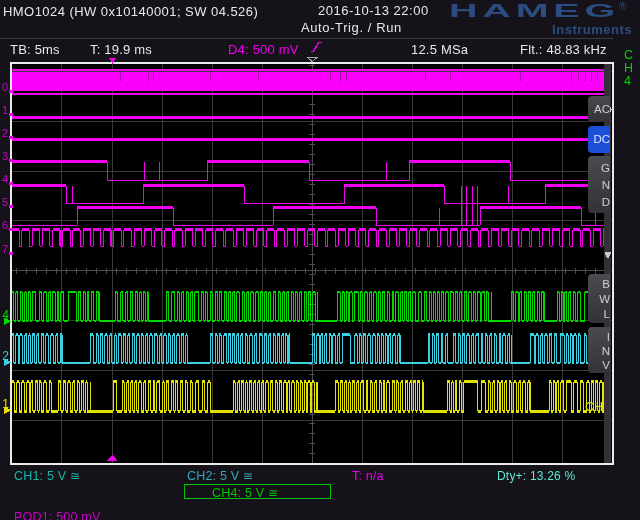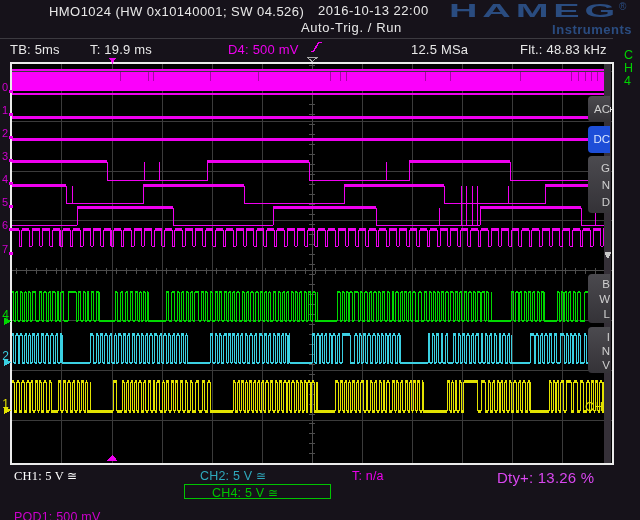--- a/index.html
+++ b/index.html
@@ -105,21 +105,21 @@
 <text x="5.5" y="319.2" font-size="12" fill="#00d900" text-anchor="middle" font-family="Liberation Sans, sans-serif">4</text>
 <polygon points="4,317.3 4,325.3 11.5,321.3" fill="#00d900"></polygon>
 <text x="5.5" y="360.2" font-size="12" fill="#3bd0e2" text-anchor="middle" font-family="Liberation Sans, sans-serif">2</text>
 <polygon points="4,358.3 4,366.3 11.5,362.3" fill="#3bd0e2"></polygon>
 <text x="5.5" y="408.2" font-size="12" fill="#e2e200" text-anchor="middle" font-family="Liberation Sans, sans-serif">1</text>
 <polygon points="4,406.3 4,414.3 11.5,410.3" fill="#e2e200"></polygon>
 <text x="585" y="411" font-size="12.5" fill="#e2e200" font-family="Liberation Sans, sans-serif">CH</text>
 </svg>
 
 <div style="position:absolute;left:0;top:38px;width:613px;height:1px;background:#3c3a40;"></div>
-<div class="t" style="left:3px;top:4px;letter-spacing:0.45px;margin-left:46px;">HMO1024 (HW 0x10140001; SW 04.526)</div>
+<div class="t" style="left:3px;top:4px;letter-spacing:0.45px;">HMO1024 (HW 0x10140001; SW 04.526)</div>
 <div class="t" style="left:318px;top:3px;letter-spacing:0.5px;">2016-10-13 22:00</div>
 <div class="t" style="left:301px;top:20px;letter-spacing:0.6px;">Auto-Trig. / Run</div>
 
 <div style="position:absolute;left:444px;top:0px;width:196px;height:37px;">
   <svg width="196" height="37" viewBox="0 0 196 37" style="position:absolute;left:0;top:0;shape-rendering:auto;">
     <g transform="translate(5,0) scale(2.08,1)">
         <text x="0" y="17.2" font-family="Liberation Sans, sans-serif" font-weight="bold" font-size="19" fill="#2a4c80" letter-spacing="2.3">HAMEG</text>
       </g>
     <text x="175" y="9.5" font-family="Liberation Sans, sans-serif" font-size="10" fill="#2a4c80">®</text>
     <text x="188" y="33.5" font-family="Liberation Sans, sans-serif" font-weight="bold" font-size="13" fill="#2a4c80" text-anchor="end" letter-spacing="0.5">Instruments</text>
@@ -128,24 +128,24 @@
 
 <div class="t" style="left:10px;top:42px;text-align:right;">TB: 5ms</div>
 <div class="t" style="left:90px;top:42px;">T: 19.9 ms</div>
 <div class="t" style="left:228px;top:42px;color:#ee00ee;text-align:right;">D4: 500 mV</div>
 <svg width="16" height="16" viewBox="0 0 16 16" style="left:309px;top:40px;">
   <path d="M1.5 11.5 H4.5 L9.5 2.5 H12.5" stroke="#ee00ee" stroke-width="1.5" fill="none"></path>
 </svg>
 <div class="t" style="left:411px;top:42px;">12.5 MSa</div>
 <div class="t" style="left:520px;top:42px;text-align:right;">Flt.: 48.83 kHz</div>
 
-<div class="t" style="left:14px;top:469px;font-size:12.5px;color:#ffffff;font-family:Liberation Serif, serif;">CH1: 5 V <span style="font-size:12px;">≅</span></div>
-<div class="t" style="left:200px;top:469px;font-size:12.5px;color:#2fa9bc;">CH2: 5 V <span style="font-size:12px;">≅</span></div>
+<div class="t" style="left:14px;top:469px;font-size:12.5px;color:#14b8a6;">CH1: 5 V <span style="font-size:12px;">≅</span></div>
+<div class="t" style="left:187px;top:469px;font-size:12.5px;color:#2fa9bc;">CH2: 5 V <span style="font-size:12px;">≅</span></div>
 <div class="t" style="left:352px;top:469px;font-size:12.5px;color:#ee00ee;">T: n/a</div>
-<div class="t" style="left:497px;top:469px;font-size:15px;color:#d946ef;">Dty+: 13.26 %</div>
+<div class="t" style="left:497px;top:469px;font-size:12px;color:#5eead4;">Dty+: 13.26 %</div>
 <div class="t" style="left:14px;top:486px;font-size:12.5px;color:#cc00cc;margin-top:24px;">POD1: 500 mV</div>
 <div style="position:absolute;left:184px;top:483.5px;width:147px;height:15.5px;border:1px solid #00c400;"></div>
 <div class="t" style="left:188px;top:486px;font-size:12.5px;color:#00c400;margin-left:24px;">CH4: 5 V <span style="font-size:12px;">≅</span></div>
 
 <div class="t" style="left:624px;top:49px;color:#00d300;line-height:13.2px;font-size:12.5px;">C<br>H<br>4</div>
 <div class="btn" style="top:96px;height:26px;line-height:26px;">AC</div>
 <div class="btn" style="top:125.5px;height:27px;line-height:27px;background:#1d4ed8;color:#d9e6ff;">DC</div>
 <div class="btn" style="top:156px;height:57px;padding-top:4px;line-height:17px;">G<br>N<br>D</div>
 <div class="btn" style="top:273.5px;height:49.5px;padding-top:3px;line-height:15px;">B<br>W<br>L</div>
 <div class="btn" style="top:326.5px;height:46px;padding-top:3px;line-height:14px;">I<br>N<br>V</div>

